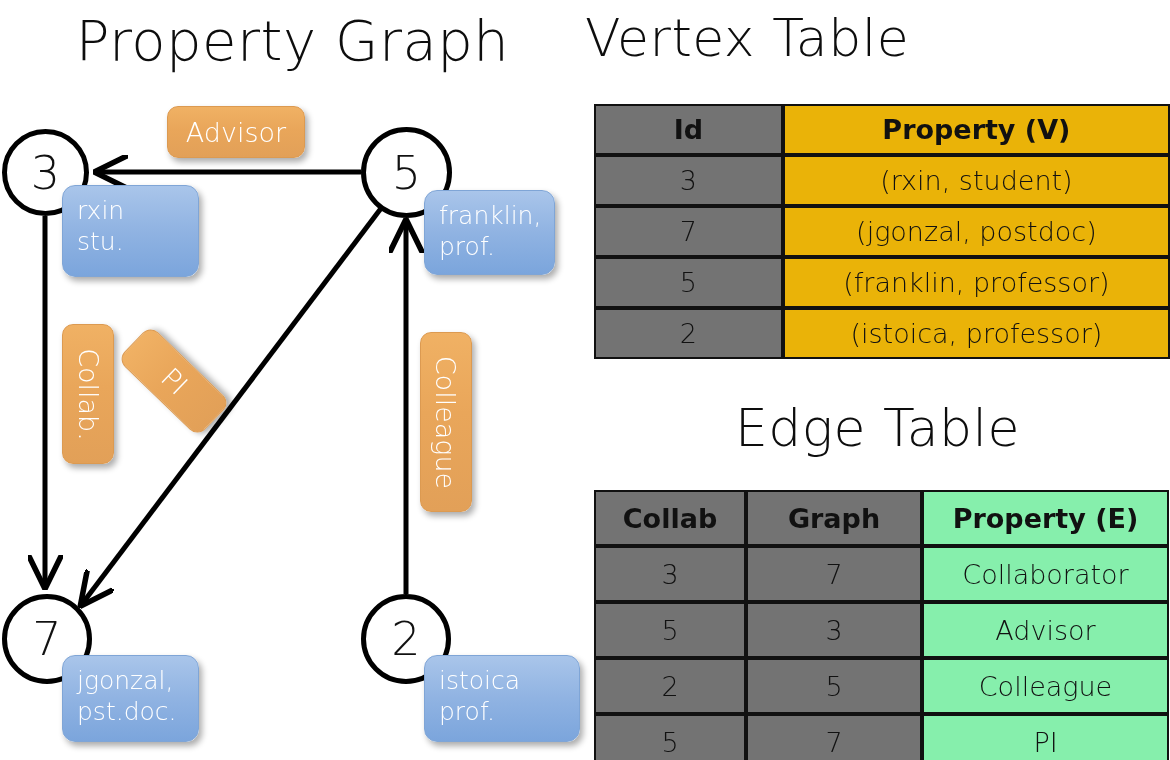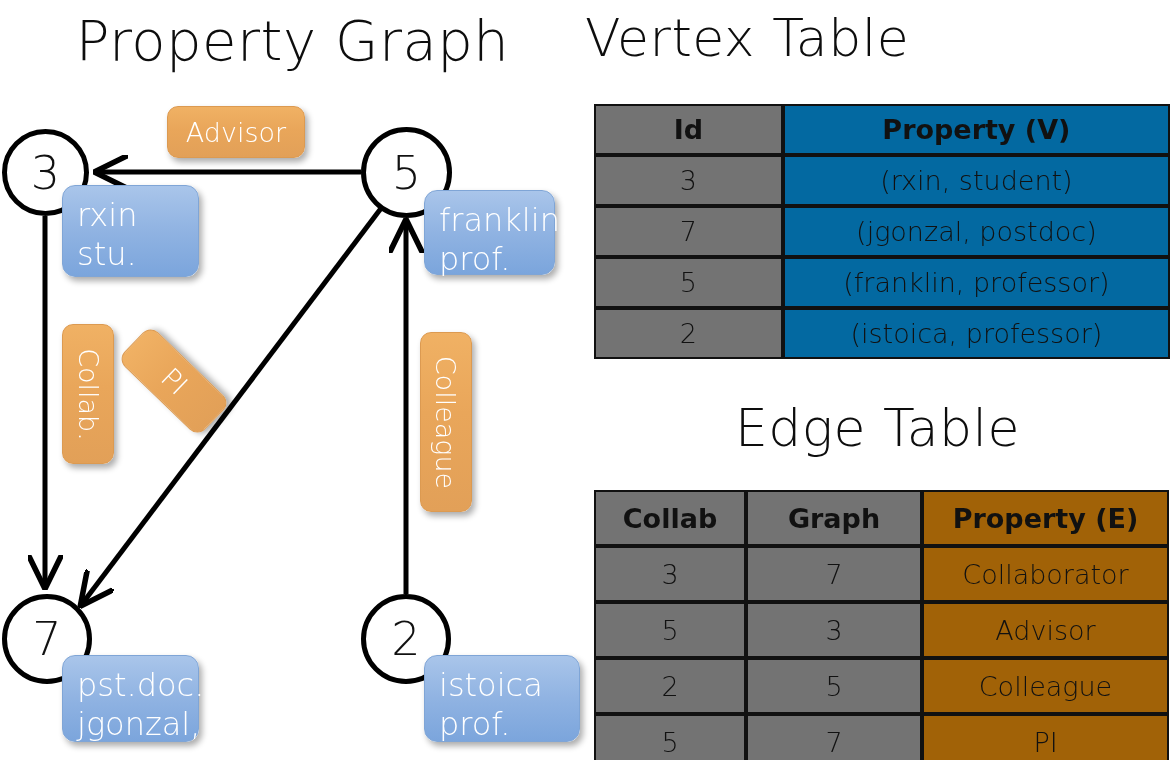--- a/index.html
+++ b/index.html
@@ -33,21 +33,21 @@
   }
 
   .vbox{
     position:absolute;border-radius:13px;box-sizing:border-box;
     background:linear-gradient(to bottom,#a9c5ea 0%,#90b3e2 50%,#7ba5dc 100%);
     border:1px solid #7fa5d6;
     box-shadow:3px 4px 6px rgba(0,0,0,0.33);
     color:#ffffff;
     font-family:"DejaVu Sans","Liberation Sans",sans-serif;
     font-weight:300;
-    font-size:32px;line-height:1.22;
+    font-size:25px;line-height:1.22;
     padding:10px 0 0 14px;
   }
 
   .ebox{
     position:absolute;border-radius:11px;box-sizing:border-box;
     background:linear-gradient(to bottom,#f0b164 0%,#e9a65a 45%,#e2a058 100%);
     border:1px solid #dc9a51;
     box-shadow:3px 4px 6px rgba(0,0,0,0.33);
     color:#ffffff;
     font-family:"DejaVu Sans","Liberation Sans",sans-serif;
@@ -65,22 +65,22 @@
     border:2px solid #111;
     font-family:"DejaVu Sans","Liberation Sans",sans-serif;
     font-weight:300;
     font-size:27px;
     text-align:center;
     color:#111;
     padding:0;
     background:#737373;
   }
   .tbl td.hdr{font-weight:bold;}
-  .tbl td.blue{background:#0369a1;}
-  .tbl td.orange{background:#a16207;}
+  .tbl td.blue{background:#eab308;}
+  .tbl td.orange{background:#86efac;}
 
   #vertex-table{left:594px;top:104px;}
   #vertex-table td{height:47px;}
   #vertex-table td.c-id{width:186px;}
   #vertex-table td.c-prop{width:385px;}
 
   #edge-table{left:594px;top:490px;}
   #edge-table td{height:52px;}
   #edge-table td.c-src{width:148px;}
   #edge-table td.c-dst{width:172px;}
@@ -126,22 +126,22 @@
 
   <div class="vbox" style="left:62px;top:185px;width:137px;height:92px;">
     <div>rxin</div>
     <div>stu.</div>
   </div>
   <div class="vbox" style="left:424px;top:190px;width:131px;height:85px;">
     <div>franklin,</div>
     <div>prof.</div>
   </div>
   <div class="vbox" style="left:62px;top:655px;width:137px;height:87px;">
+    <div>jgonzal,</div>
     <div>pst.doc.</div>
-    <div>jgonzal,</div>
   </div>
   <div class="vbox" style="left:424px;top:655px;width:156px;height:87px;">
     <div>istoica</div>
     <div>prof.</div>
   </div>
 
   <div class="ebox" style="left:167px;top:106px;width:138px;height:52px;">
     <span>Advisor</span>
   </div>
 

